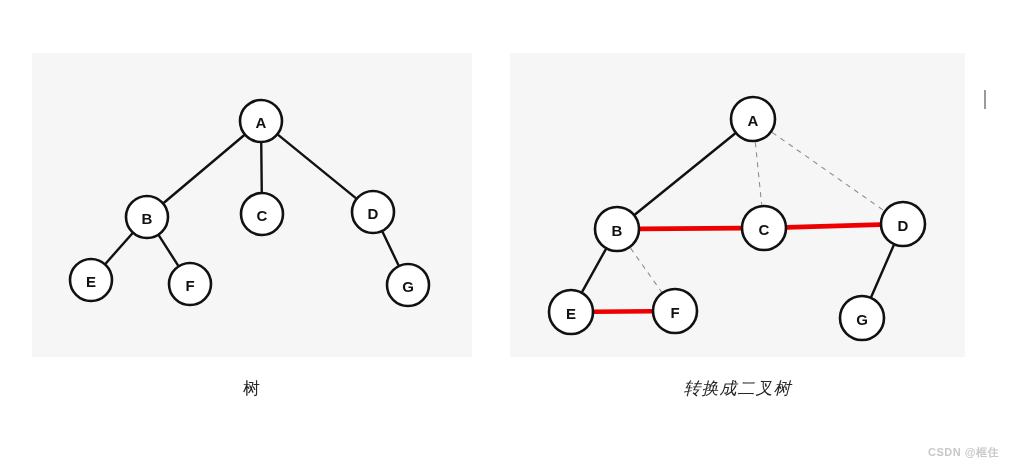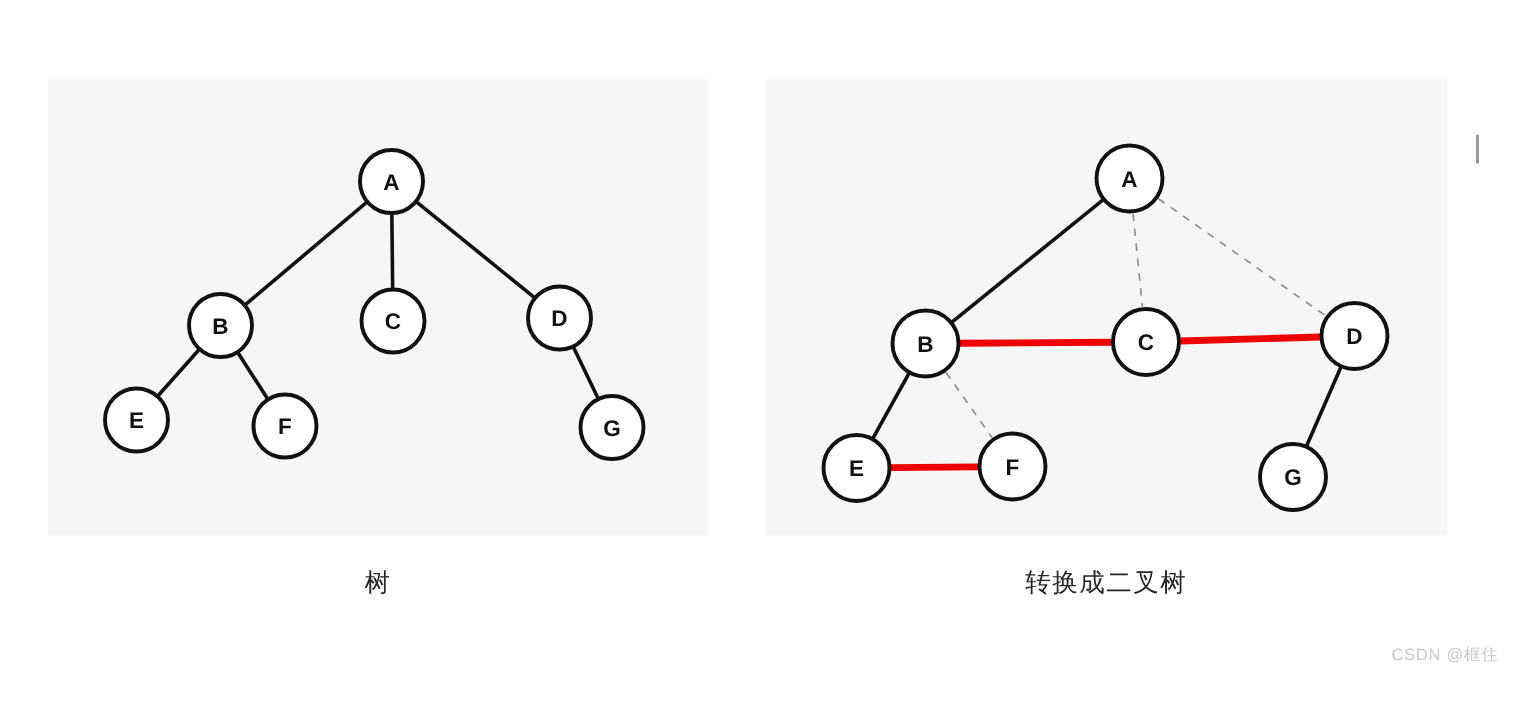--- a/index.html
+++ b/index.html
@@ -46,20 +46,21 @@
   }
   #caption-left {
     left: 32px;
     top: 377px;
     width: 440px;
   }
   #caption-right {
     left: 510px;
     top: 377px;
     width: 455px;
+    font-style: italic;
   }
   .diagram-svg {
     position: absolute;
     left: 0;
     top: 0;
     width: 1013px;
     height: 468px;
     pointer-events: none;
   }
   .node-circle {
@@ -97,25 +98,26 @@
     position: absolute;
     left: 984px;
     top: 90px;
     width: 2px;
     height: 19px;
     background: #9a9a9a;
   }
   .watermark {
     position: absolute;
     right: 14px;
-    bottom: 24px;
+    bottom: 8px;
     font-size: 11px;
     color: #c8c8c8;
     letter-spacing: 0.5px;
     white-space: nowrap;
+    font-weight: bold;
   }
 </style>
 </head>
 <body>
 
 <div class="stage">
 
   <div class="panel" id="panel-left"></div>
   <div class="panel" id="panel-right"></div>
 

